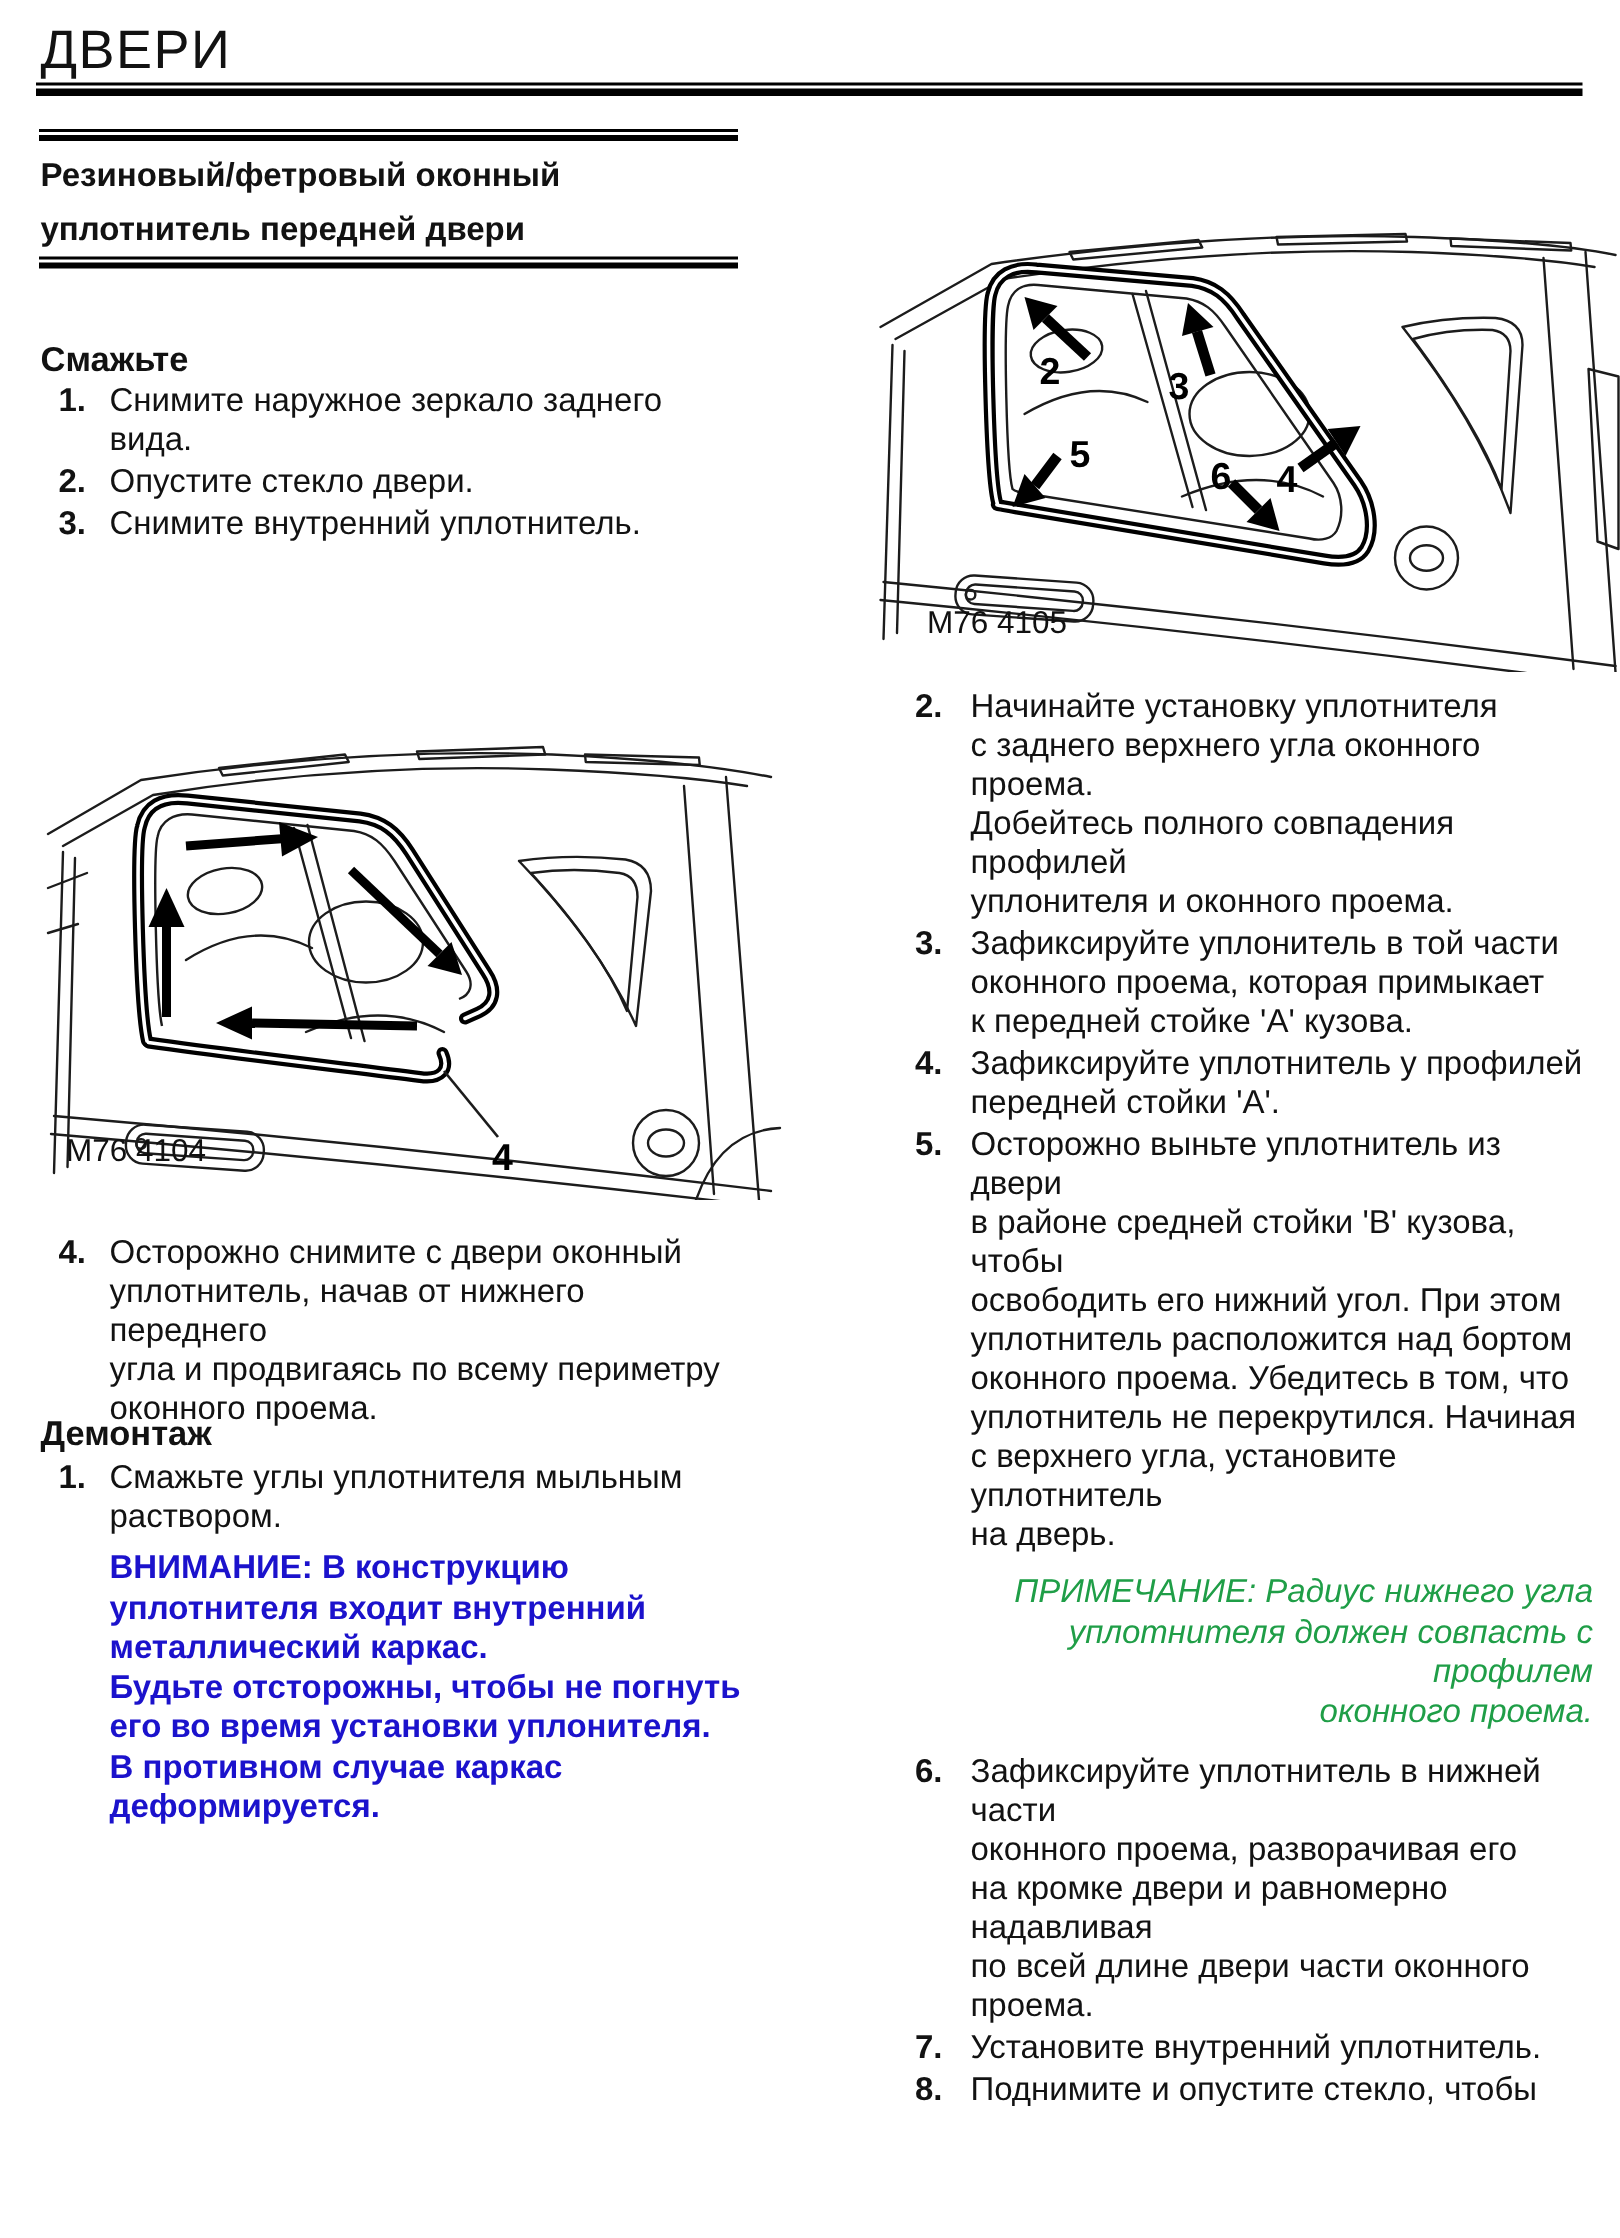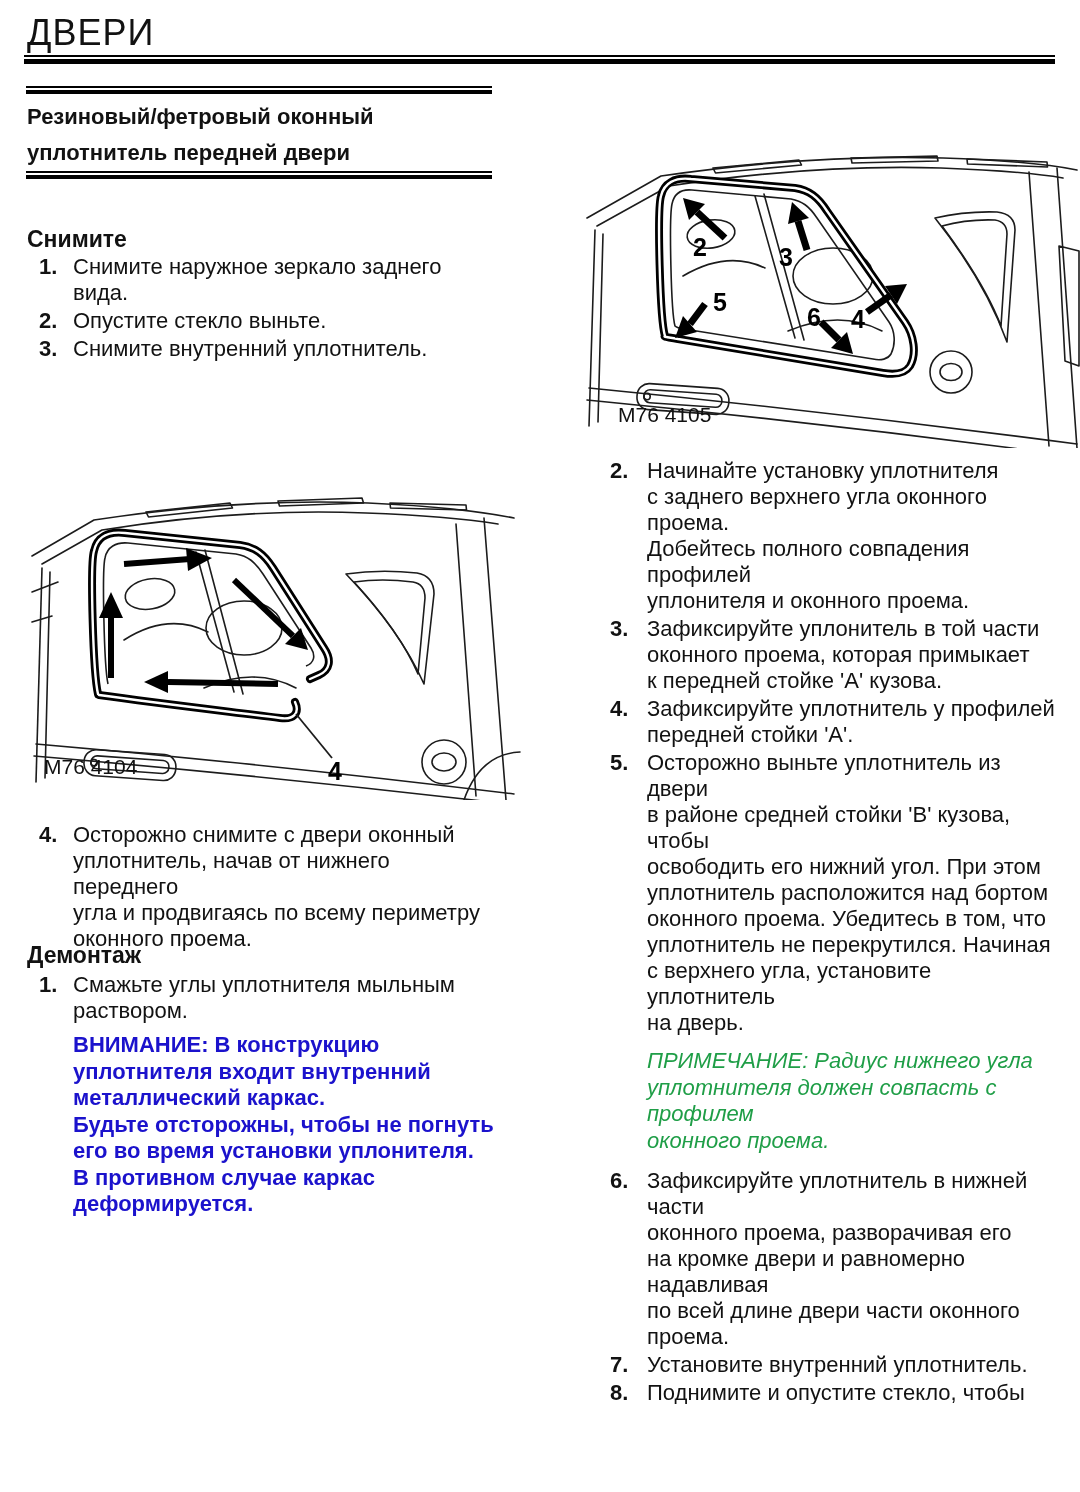--- a/index.html
+++ b/index.html
@@ -28,21 +28,21 @@
   .list.right .num{flex:0 0 47px;padding-left:10px;}
   .stext{flex:1;}
   .t{white-space:pre-wrap;}
 
   .ref{display:block;font-weight:bold;}
   .ref .hand{font-weight:normal;font-size:28px;line-height:22px;margin:0 12px 0 8px;
              position:relative;top:2px;}
   .rt{white-space:pre-wrap;}
 
   .warn{display:block;font-weight:bold;white-space:pre-wrap;margin-top:8px;line-height:26.5px;}
-  .note{font-style:italic;white-space:pre-wrap;margin:12px 0 14px 0;padding-left:47px;line-height:26.5px;}
+  .note{font-style:italic;white-space:pre-wrap;margin:12px 0 14px 0;padding-left:47px;line-height:26.5px;text-align:right;}
 
   .fig{position:absolute;}
   .fig svg{display:block;}
   .fig text{font-family:"Liberation Sans","DejaVu Sans",sans-serif;}
   .figcap{font-size:21px;fill:#111;}
   .figlabel{font-size:25px;font-weight:bold;fill:#000;}
 </style>
 </head>
 <body>
 
@@ -59,32 +59,32 @@
       <div class="thin"></div>
       <div class="thick"></div>
     </div>
   <div class="sectitle">Резиновый/фетровый оконный
 уплотнитель передней двери</div>
   <div class="ruleB-bot rule small">
       <div class="thin"></div>
       <div class="thick"></div>
     </div>
 
-  <div class="h heading-abs" style="top:226px;">Снимите</div>
+  <div class="h heading-abs" style="top:226px;">Смажьте</div>
 
   <div class="list" style="left:27px;top:254px;width:472px;">
     <div class="step">
       <span class="num">1.</span>
       <div class="stext">
         <span class="t">Снимите наружное зеркало заднего вида.</span>
       </div>
     </div>
     <div class="step">
       <span class="num">2.</span>
-      <div class="stext"><span class="t">Опустите стекло выньте.</span></div>
+      <div class="stext"><span class="t">Опустите стекло двери.</span></div>
     </div>
     <div class="step">
       <span class="num">3.</span>
       <div class="stext"><span class="t">Снимите внутренний уплотнитель.</span></div>
     </div>
   </div>
 
   <div class="fig" style="left:28px;top:452px;width:495px;height:348px;">
     <svg width="495" height="348" viewBox="0 0 495 348">
       <g stroke="#1c1c1c" stroke-width="1.6" fill="none" stroke-linecap="round" stroke-linejoin="round">

